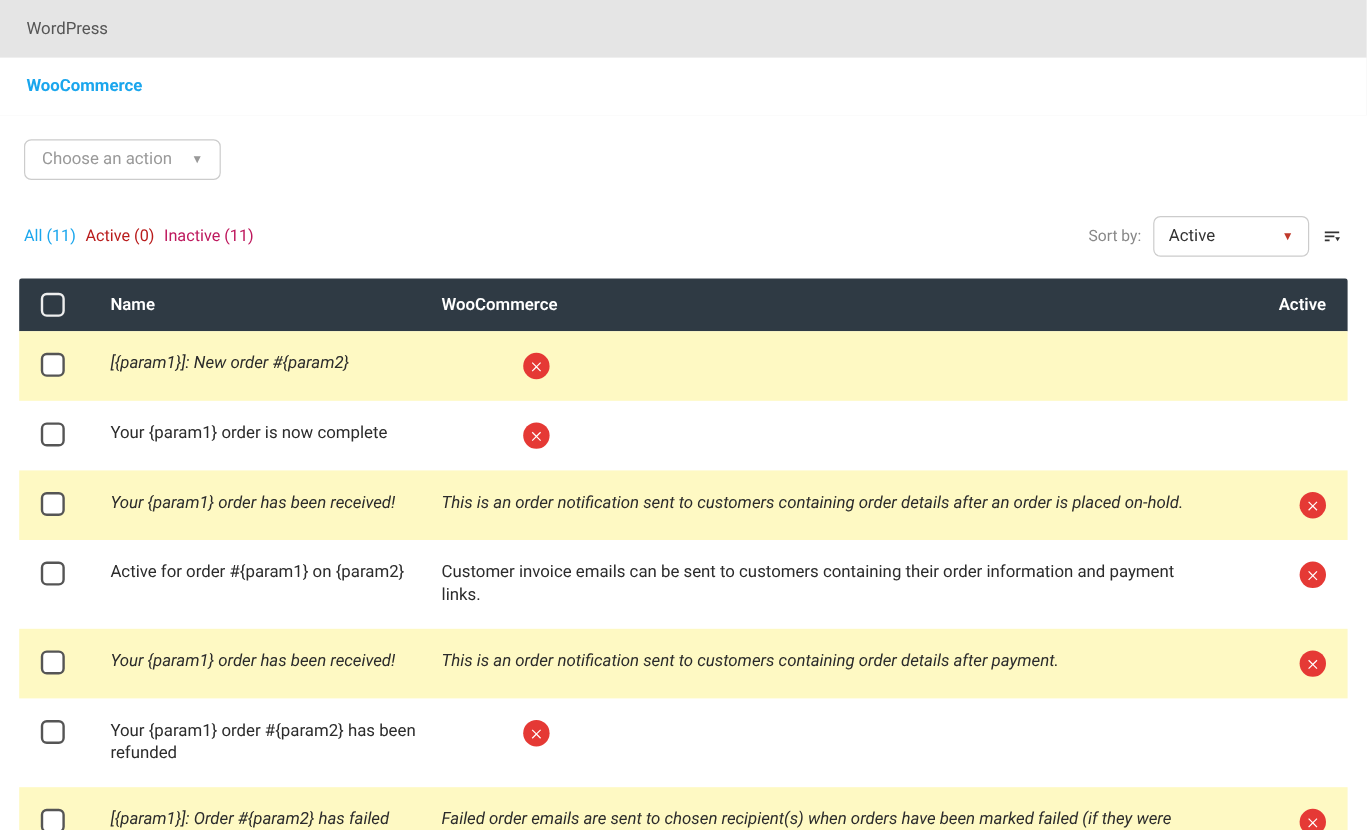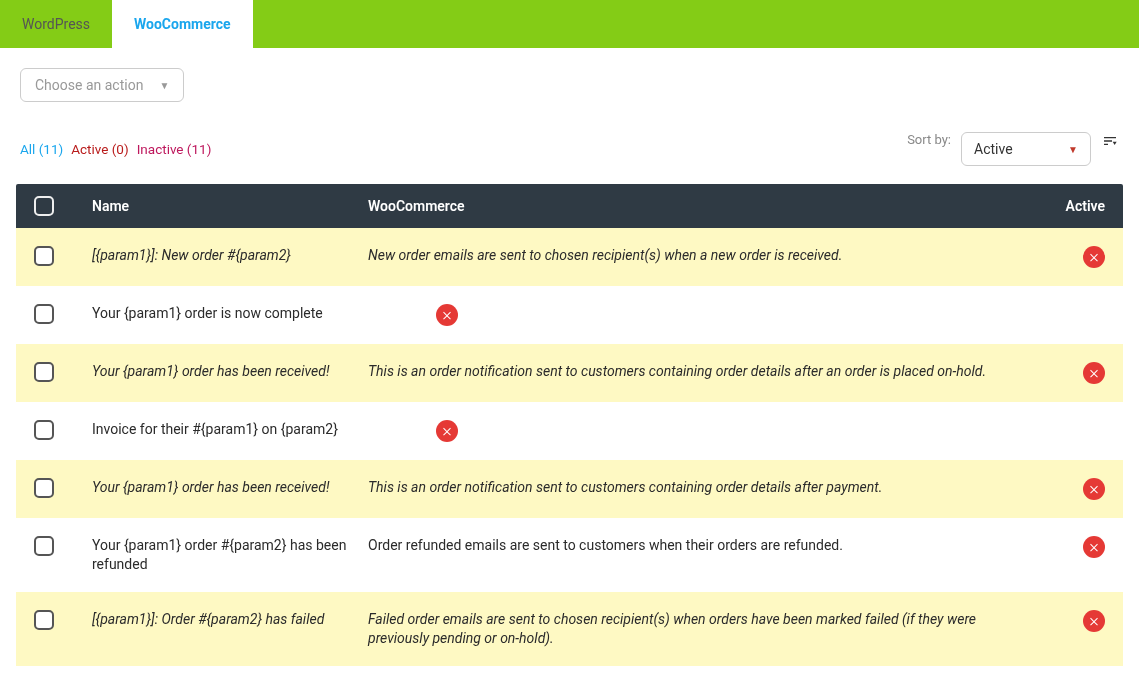--- a/index.html
+++ b/index.html
@@ -4,23 +4,24 @@
   <style>
     * { box-sizing: border-box; margin: 0; padding: 0; }
     body {
       font-family: -apple-system, BlinkMacSystemFont, "Segoe UI", Roboto, Helvetica, Arial, sans-serif;
       background: #fff;
       color: #333;
       font-size: 14px;
     }
     .page { padding: 0 16px 16px 16px; }
     .tabs {
-      background: #84cc16;
+      background: #e5e5e5;
       display: flex;
       border-bottom: 0;
+      flex-direction: column;
     }
     .tab {
       padding: 16px 22px;
       cursor: pointer;
       color: #555;
       font-size: 14px;
     }
     .tab.active {
       background: #fff;
       color: #1aa6ed;
@@ -44,21 +45,21 @@
       display: flex;
       align-items: center;
       justify-content: space-between;
       padding: 14px 4px 18px 4px;
     }
     .filters { display: flex; gap: 8px; font-size: 13.5px; }
     .filter { cursor: pointer; }
     .filter.all { color: #1aa6ed; }
     .filter.active-f { color: #b91c1c; }
     .filter.inactive-f { color: #be185d; }
-    .sort-area { display: flex; gap: 10px; margin-left: 12px; }
+    .sort-area { display: flex; align-items: center; gap: 10px; margin-left: 12px; }
     .sort-label { color: #888; font-size: 13px; }
     .sort-select {
       display: inline-flex; align-items: center; justify-content: space-between;
       border: 1px solid #ccc; border-radius: 6px; padding: 8px 12px; width: 130px;
       cursor: pointer; background: #fff; font-size: 14px;
     }
     .sort-select .caret { color: #c0392b; font-size: 10px; }
     .sort-icon { width: 18px; height: 18px; display: inline-flex; align-items: center; justify-content: center; cursor:pointer; }
 
     .table { width: 100%; }
@@ -141,21 +142,20 @@
       <div class="col-name">Name</div>
       <div class="col-desc">WooCommerce</div>
       <div class="col-active">Active</div>
     </div>
     <div id="tbody">
         <div class="row alt">
           <div class="col-check">
             <span class="checkbox"></span>
           </div>
           <div class="col-name">[{param1}]: New order #{param2}</div>
-          <div class="col-desc">New order emails are sent to chosen recipient(s) when a new order is received.</div>
           <div class="col-active">
             <span class="status-badge">
               <svg viewBox="0 0 24 24">
                 <path d="M18.3 5.71L12 12.01l-6.3-6.3L4.29 7.12l6.3 6.3-6.3 6.3 1.41 1.41 6.3-6.3 6.3 6.3 1.41-1.41-6.3-6.3 6.3-6.3z"></path>
               </svg>
             </span>
           </div>
         </div>
         <div class="row">
           <div class="col-check">
@@ -181,21 +181,22 @@
               <svg viewBox="0 0 24 24">
                 <path d="M18.3 5.71L12 12.01l-6.3-6.3L4.29 7.12l6.3 6.3-6.3 6.3 1.41 1.41 6.3-6.3 6.3 6.3 1.41-1.41-6.3-6.3 6.3-6.3z"></path>
               </svg>
             </span>
           </div>
         </div>
         <div class="row">
           <div class="col-check">
             <span class="checkbox"></span>
           </div>
-          <div class="col-name">Invoice for their #{param1} on {param2}</div>
+          <div class="col-name">Active for order #{param1} on {param2}</div>
+          <div class="col-desc">Customer invoice emails can be sent to customers containing their order information and payment links.</div>
           <div class="col-active">
             <span class="status-badge">
               <svg viewBox="0 0 24 24">
                 <path d="M18.3 5.71L12 12.01l-6.3-6.3L4.29 7.12l6.3 6.3-6.3 6.3 1.41 1.41 6.3-6.3 6.3 6.3 1.41-1.41-6.3-6.3 6.3-6.3z"></path>
               </svg>
             </span>
           </div>
         </div>
         <div class="row alt">
           <div class="col-check">
@@ -209,21 +210,20 @@
                 <path d="M18.3 5.71L12 12.01l-6.3-6.3L4.29 7.12l6.3 6.3-6.3 6.3 1.41 1.41 6.3-6.3 6.3 6.3 1.41-1.41-6.3-6.3 6.3-6.3z"></path>
               </svg>
             </span>
           </div>
         </div>
         <div class="row">
           <div class="col-check">
             <span class="checkbox"></span>
           </div>
           <div class="col-name">Your {param1} order #{param2} has been refunded</div>
-          <div class="col-desc">Order refunded emails are sent to customers when their orders are refunded.</div>
           <div class="col-active">
             <span class="status-badge">
               <svg viewBox="0 0 24 24">
                 <path d="M18.3 5.71L12 12.01l-6.3-6.3L4.29 7.12l6.3 6.3-6.3 6.3 1.41 1.41 6.3-6.3 6.3 6.3 1.41-1.41-6.3-6.3 6.3-6.3z"></path>
               </svg>
             </span>
           </div>
         </div>
         <div class="row alt">
           <div class="col-check">

